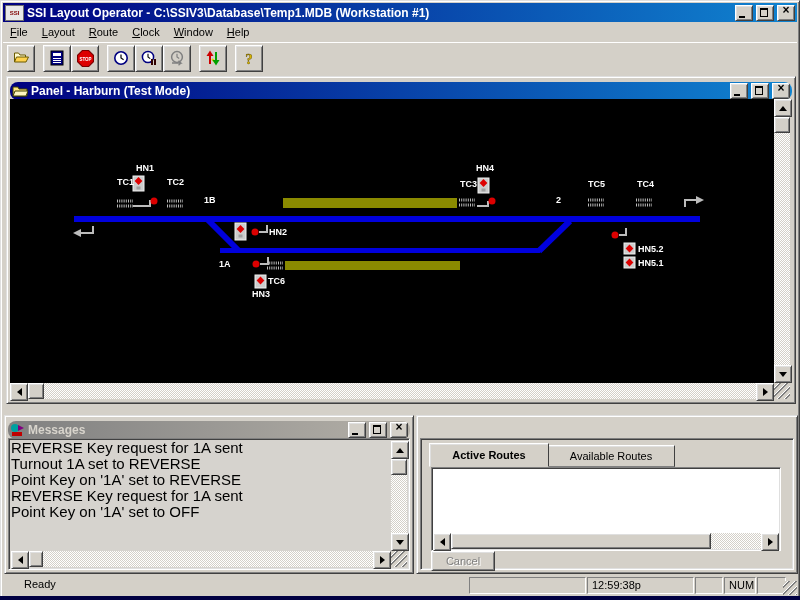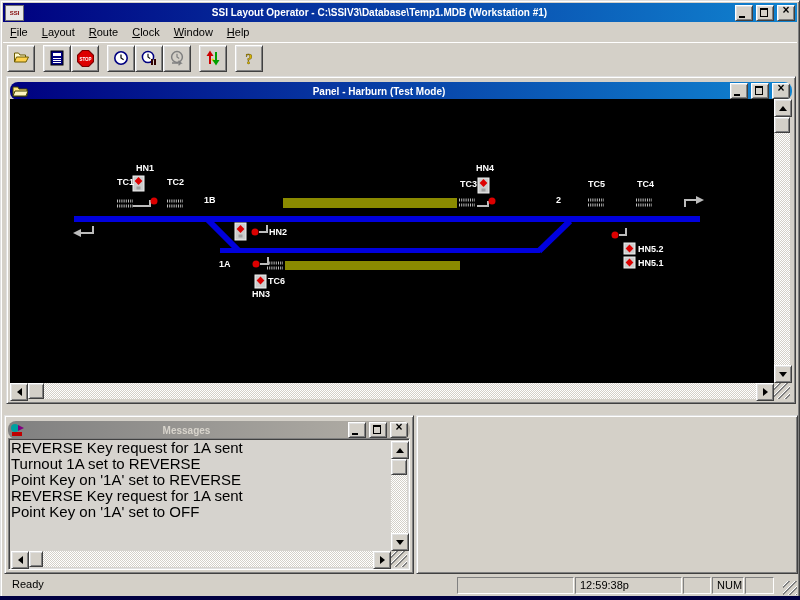--- a/index.html
+++ b/index.html
@@ -16,21 +16,21 @@
   .raised{background:#d4d0c8;border:1px solid;border-color:#fff #404040 #404040 #fff;
     box-shadow:inset 1px 1px 0 #dfdfdf, inset -1px -1px 0 #808080;}
   .sunken{border:1px solid;border-color:#808080 #fff #fff #808080;
     box-shadow:inset 1px 1px 0 #404040, inset -1px -1px 0 #dfdfdf;}
   .win{position:absolute;background:#d4d0c8;border:1px solid;border-color:#dfdfdf #404040 #404040 #dfdfdf;
     box-shadow:inset 1px 1px 0 #fff, inset -1px -1px 0 #808080;}
   .titlebar{position:absolute;left:3px;right:3px;top:5px;height:18px;display:flex;align-items:center;
     padding:0 2px;gap:3px;overflow:hidden;border-radius:8px;}
   .titlebar.active{background:linear-gradient(to right,#000080,#1084d0);color:#fff;}
   .titlebar.inactive{background:linear-gradient(to right,#808080,#b4b0a8);color:#d8d4cc;}
-  .title-text{font-weight:bold;font-size:10px;white-space:nowrap;flex:1;text-align:center;}
+  .title-text{font-weight:bold;font-size:12px;white-space:nowrap;flex:1;}
   .tb-btn{width:16px;height:14px;flex:0 0 auto;position:relative;background:#d4d0c8;
     border:1px solid;border-color:#fff #404040 #404040 #fff;
     box-shadow:inset 1px 1px 0 #dfdfdf, inset -1px -1px 0 #808080;}
   .g-min::after{content:"";position:absolute;left:3px;bottom:2px;width:6px;height:2px;background:#000;}
   .g-max::after{content:"";position:absolute;left:3px;top:2px;width:6px;height:6px;border:1px solid #000;border-top-width:2px;}
   .g-close::after{content:"×";position:absolute;left:0;right:0;top:-3px;text-align:center;
     font-size:12px;font-weight:bold;color:#000;font-family:"Liberation Sans",sans-serif;}
 
   
   .main-titlebar{position:absolute;left:3px;top:3px;right:3px;height:19px;display:flex;align-items:center;
@@ -88,21 +88,21 @@
   .tab.idle{left:126px;top:6px;width:126px;height:20px;z-index:1;border-bottom-color:#808080;}
   .rm-list{position:absolute;left:10px;top:28px;width:348px;height:82px;background:#fff;}
   .rm-hscroll{left:1px;right:1px;bottom:1px;}
   .btn{background:#d4d0c8;border:1px solid;border-color:#fff #404040 #404040 #fff;
     box-shadow:inset 1px 1px 0 #dfdfdf, inset -1px -1px 0 #808080;
     display:flex;align-items:center;justify-content:center;font-size:11px;}
   .btn.disabled{color:#808080;text-shadow:1px 1px 0 #fff;}
   #cancel-btn{position:absolute;left:10px;top:112px;width:62px;height:18px;}
 
   
-  .statusbar{position:absolute;left:4px;right:2px;bottom:4px;height:22px;background:#d4d0c8;z-index:10;}
+  .statusbar{position:absolute;left:16px;right:2px;bottom:4px;height:22px;background:#d4d0c8;z-index:10;}
   .status-ready{position:absolute;left:8px;top:4px;color:#000;}
   .status-pane{position:absolute;top:3px;height:14px;border:1px solid;border-color:#808080 #fff #fff #808080;
     padding:1px 4px 0 4px;color:#000;overflow:hidden;}
   .status-grip{position:absolute;right:1px;bottom:1px;width:14px;height:14px;}
 </style>
 </head>
 <body>
 
 <div class="frame"></div>
 
@@ -372,20 +372,37 @@
       <div class="sb-track"></div>
       <div class="sb-btn">
           <span class="tri tri-right"></span>
         </div>
     </div>
     <div class="msg-grip grip"></div>
   </div>
 </div>
 
 <div class="win" id="rm-win">
+  <div class="rm-client sunken">
+    <div class="tab active">Active Routes</div>
+    <div class="tab idle">Available Routes</div>
+    <div class="rm-list sunken">
+      <div class="hscroll rm-hscroll" style="position:absolute;">
+        <div class="sb-btn">
+            <span class="tri tri-left"></span>
+          </div>
+        <div class="sb-thumb" style="width:258px"></div>
+        <div class="sb-track"></div>
+        <div class="sb-btn">
+            <span class="tri tri-right"></span>
+          </div>
+      </div>
+    </div>
+    <div class="btn disabled" id="cancel-btn">Cancel</div>
+  </div>
 </div>
 
 <div class="statusbar">
   <span class="status-ready">Ready</span>
   <span class="status-pane" style="left:453px;width:107px;"></span>
   <span class="status-pane" style="left:571px;width:97px;">12:59:38p</span>
   <span class="status-pane" style="left:679px;width:18px;"></span>
   <span class="status-pane" style="left:708px;width:22px;text-align:center;">NUM</span>
   <span class="status-pane" style="left:741px;width:19px;"></span>
   <span class="status-grip grip"></span>

